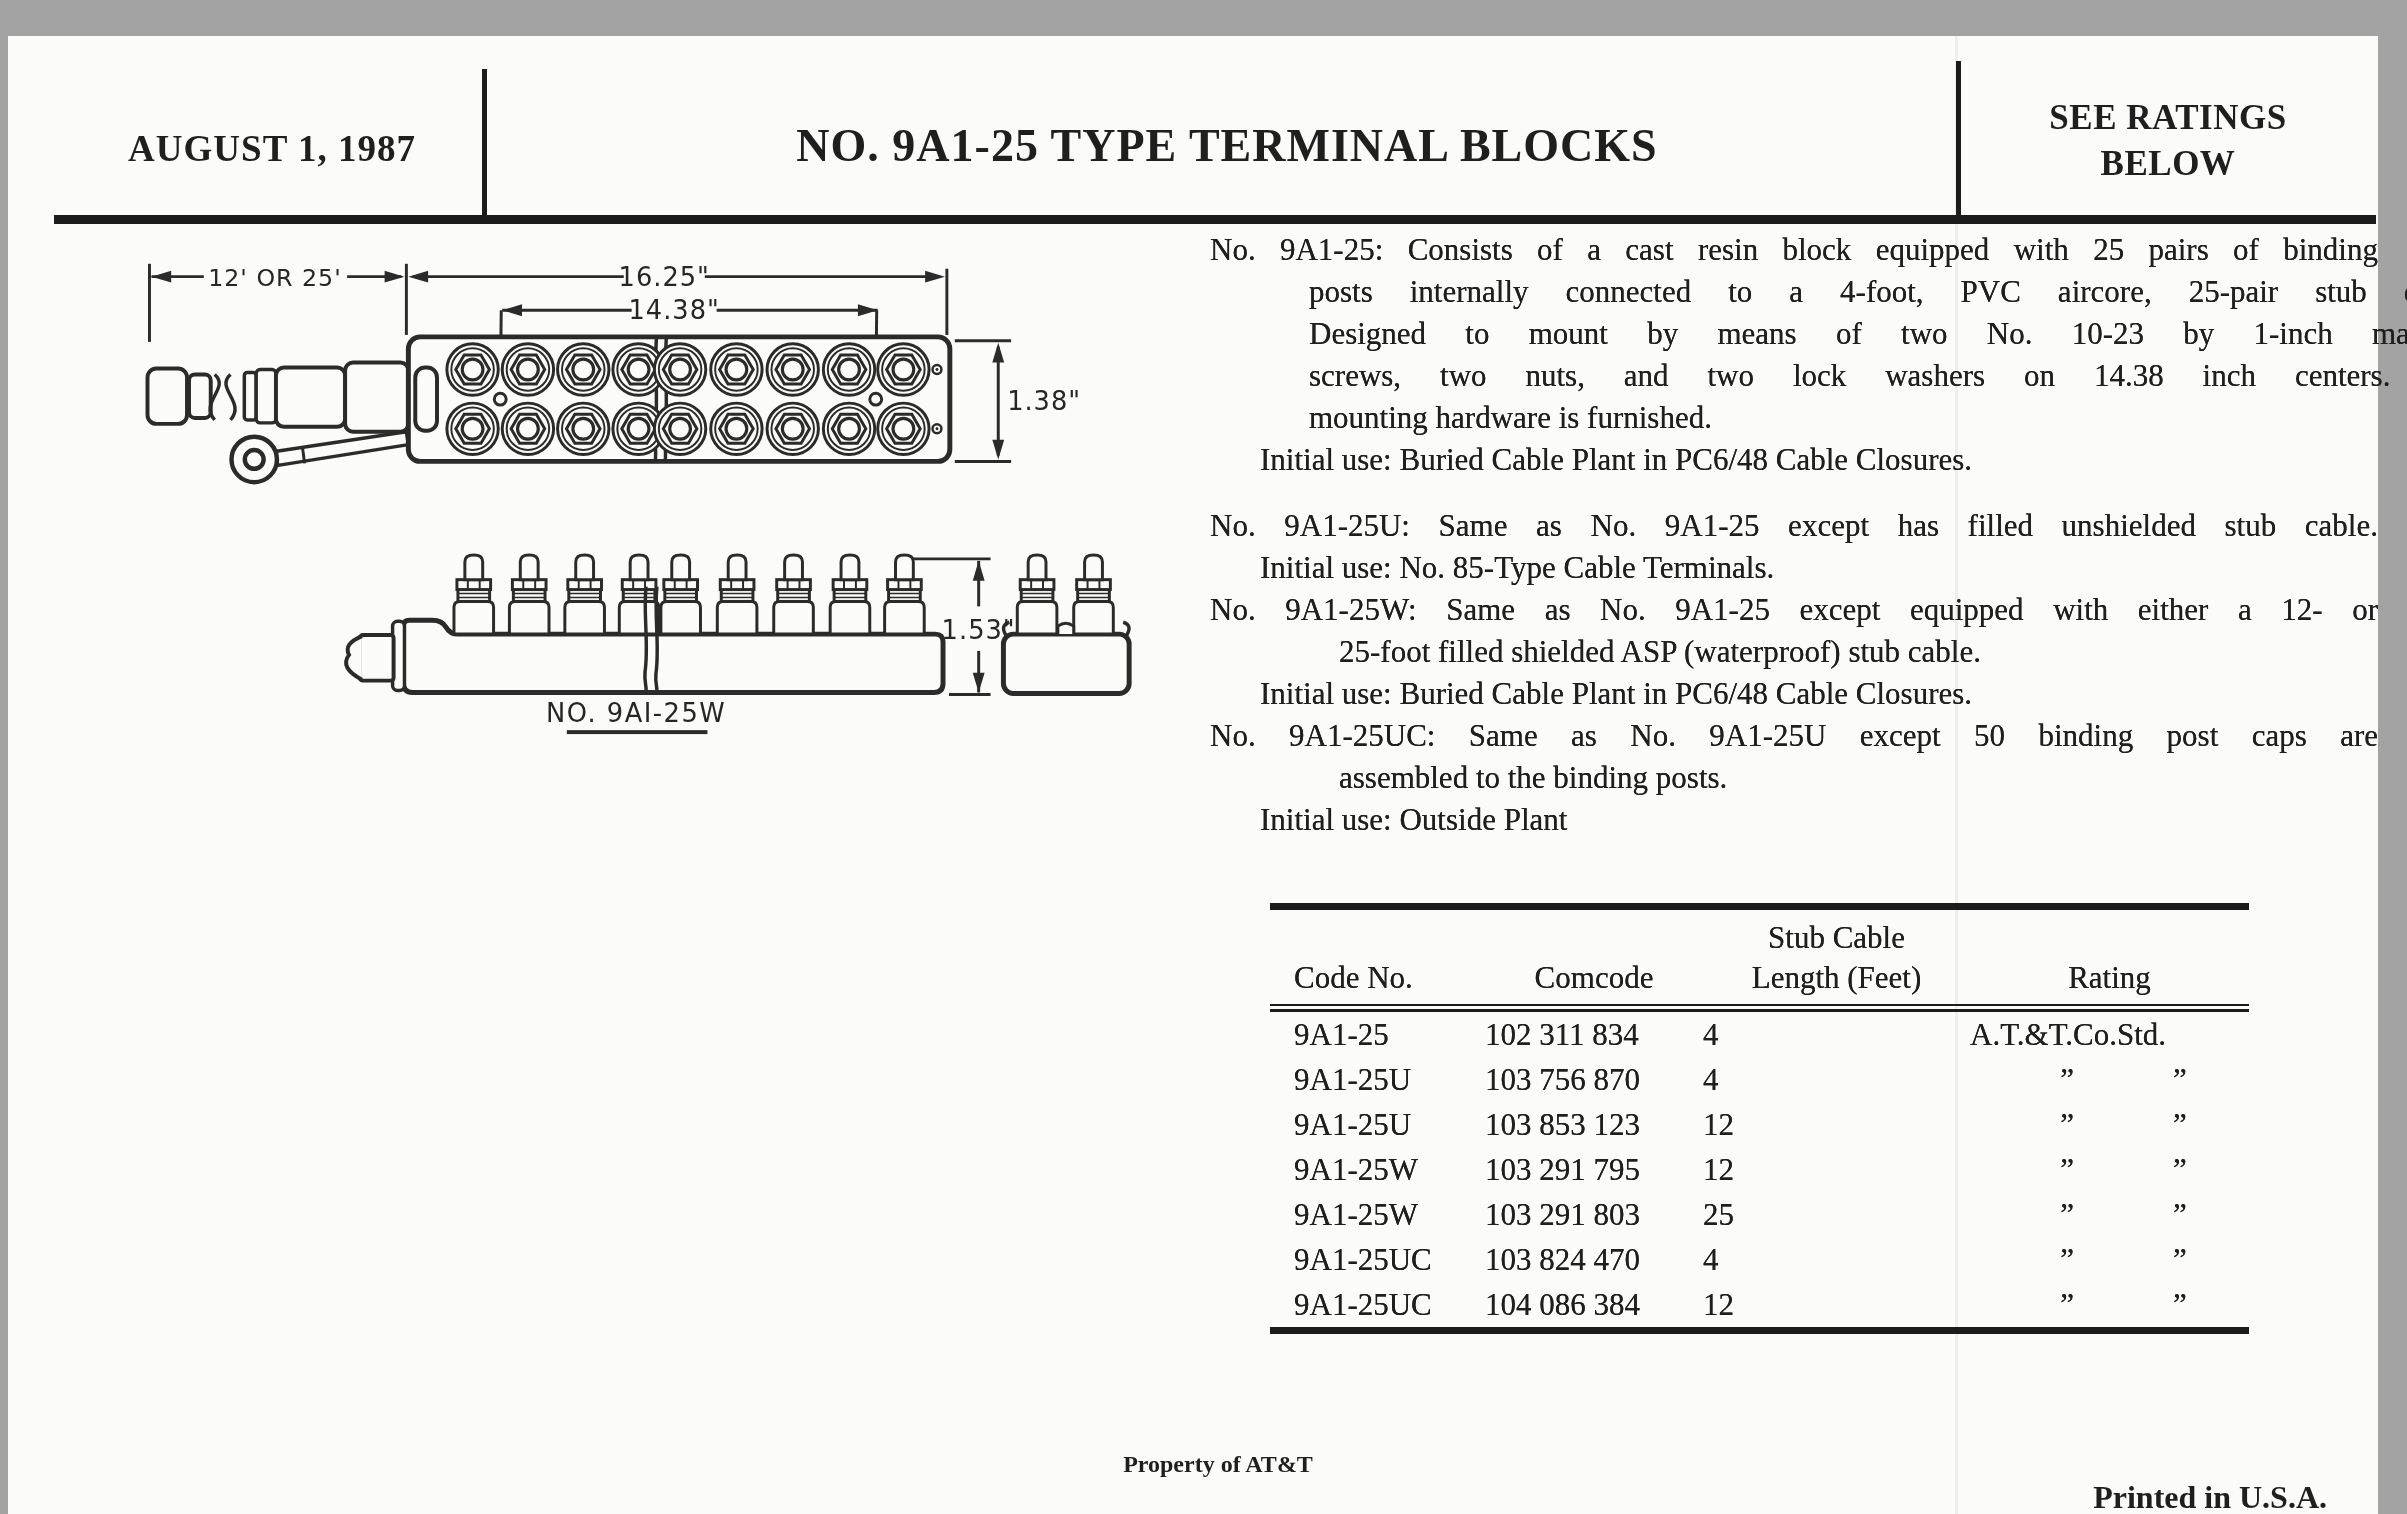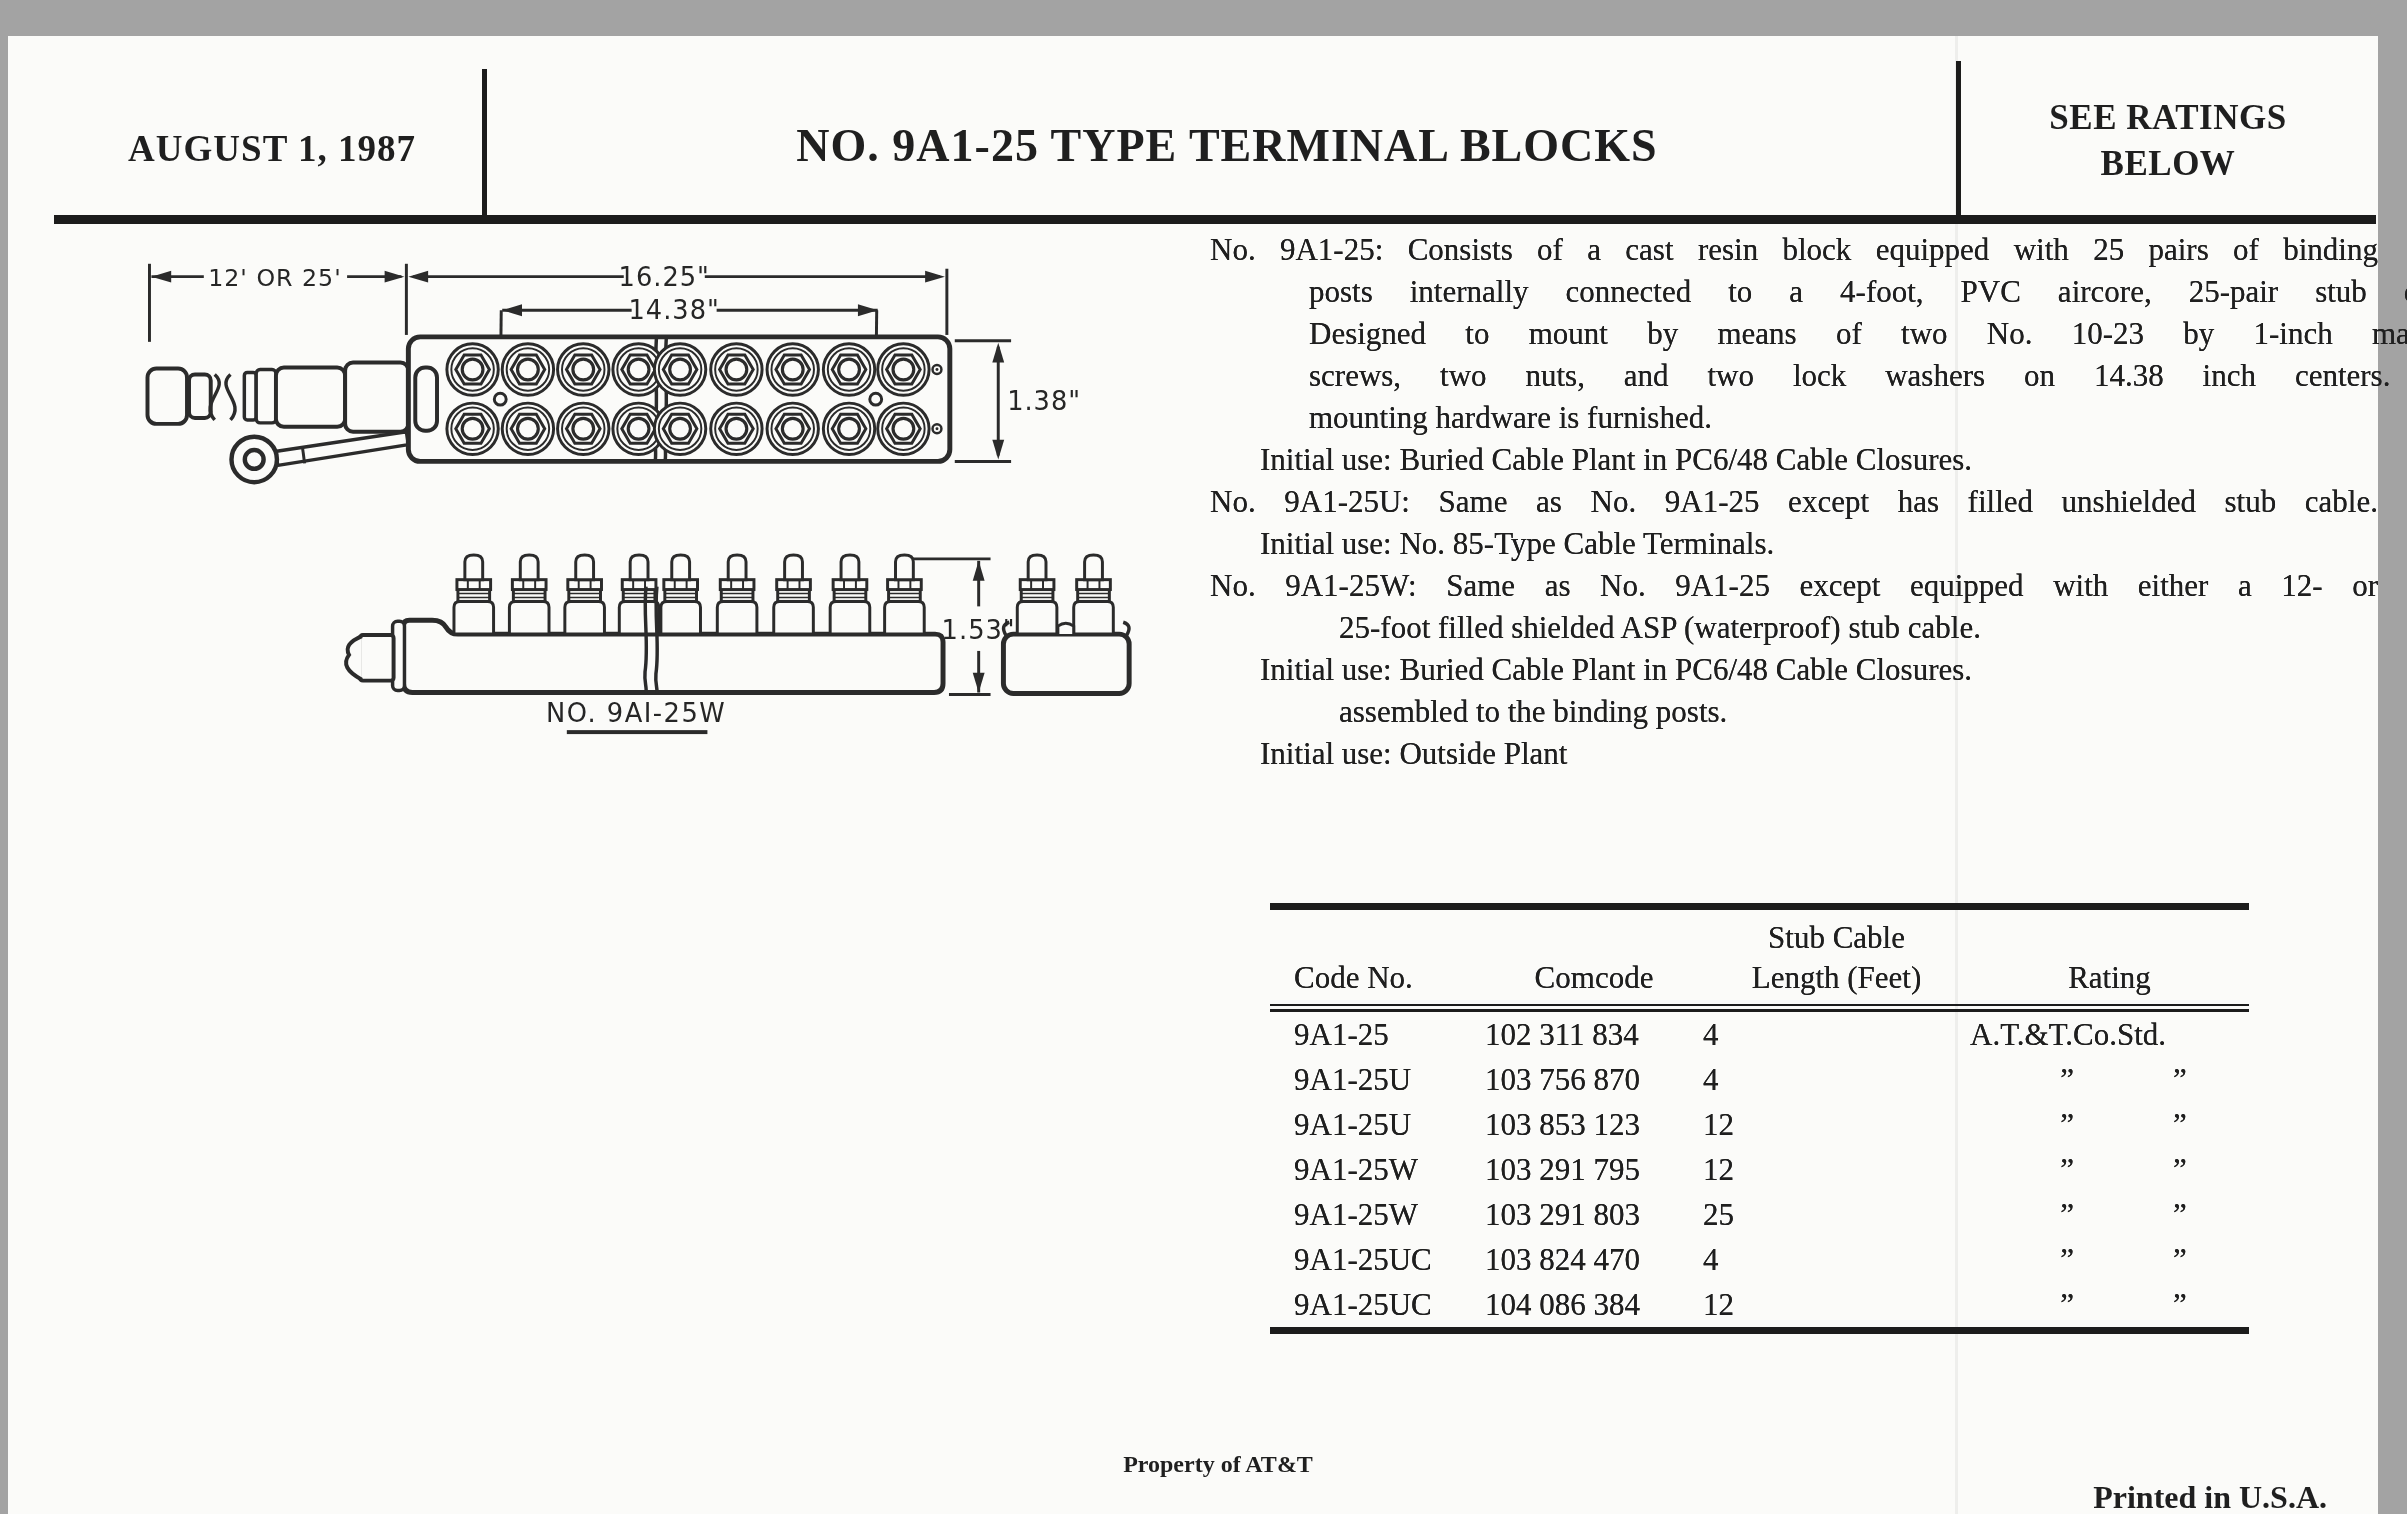--- a/index.html
+++ b/index.html
@@ -226,25 +226,26 @@
     <rect x="572" y="737" width="142" height="4" fill="#2b2b2b"></rect>
   </svg>
 
   <div class="desc" id="desc">
       <div class="desc-line" style="padding-left: 0px; text-align: justify; text-align-last: justify;">No. 9A1-25: Consists of a cast resin block equipped with 25 pairs of binding</div>
       <div class="desc-line" style="padding-left: 99px; text-align: justify; text-align-last: justify;">posts internally connected to a 4-foot, PVC aircore, 25-pair stub cable.</div>
       <div class="desc-line" style="padding-left: 99px; text-align: justify; text-align-last: justify;">Designed to mount by means of two No. 10-23 by 1-inch machine</div>
       <div class="desc-line" style="padding-left: 99px; text-align: justify; text-align-last: justify;">screws, two nuts, and two lock washers on 14.38 inch centers. The</div>
       <div class="desc-line" style="padding-left: 99px;">mounting hardware is furnished.</div>
       <div class="desc-line" style="padding-left: 50px;">Initial use: Buried Cable Plant in PC6/48 Cable Closures.</div>
-      <div class="desc-line" style="padding-left: 0px; text-align: justify; text-align-last: justify;">No. 9A1-25U: Same as No. 9A1-25 except has filled unshielded stub cable.</div>
+      <div class="desc-line" style="padding-left: 0px; text-align: justify; text-align-last: justify; margin-top: 24px;">No. 9A1-25U: Same as No. 9A1-25 except has filled unshielded stub cable.</div>
       <div class="desc-line" style="padding-left: 50px;">Initial use: No. 85-Type Cable Terminals.</div>
       <div class="desc-line" style="padding-left: 0px; text-align: justify; text-align-last: justify;">No. 9A1-25W: Same as No. 9A1-25 except equipped with either a 12- or</div>
       <div class="desc-line" style="padding-left: 129px;">25-foot filled shielded ASP (waterproof) stub cable.</div>
       <div class="desc-line" style="padding-left: 50px;">Initial use: Buried Cable Plant in PC6/48 Cable Closures.</div>
+      <div class="desc-line" style="padding-left: 0px; text-align: justify; text-align-last: justify;">No. 9A1-25UC: Same as No. 9A1-25U except 50 binding post caps are</div>
       <div class="desc-line" style="padding-left: 129px;">assembled to the binding posts.</div>
       <div class="desc-line" style="padding-left: 50px;">Initial use: Outside Plant</div>
     </div>
 
   <div class="tbl">
     <div class="tbl-head">
       <div class="th code">Code No.</div>
       <div class="th comcode">Comcode</div>
       <div class="th len">
         <span>Stub Cable</span>

